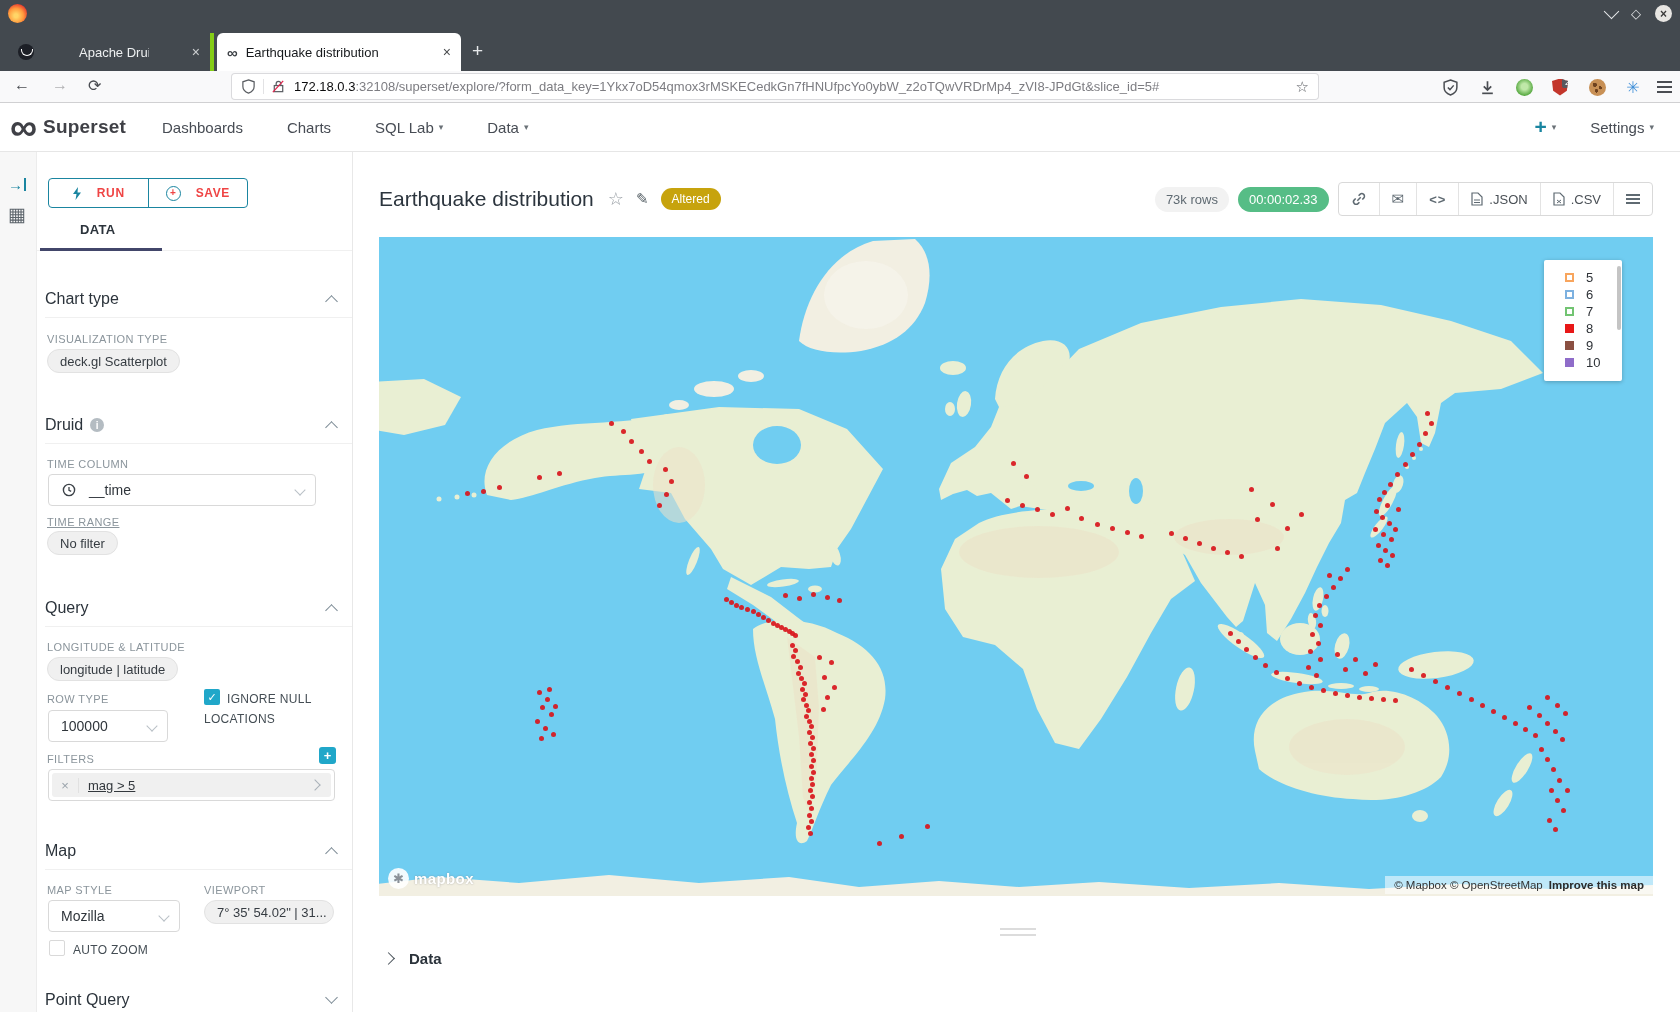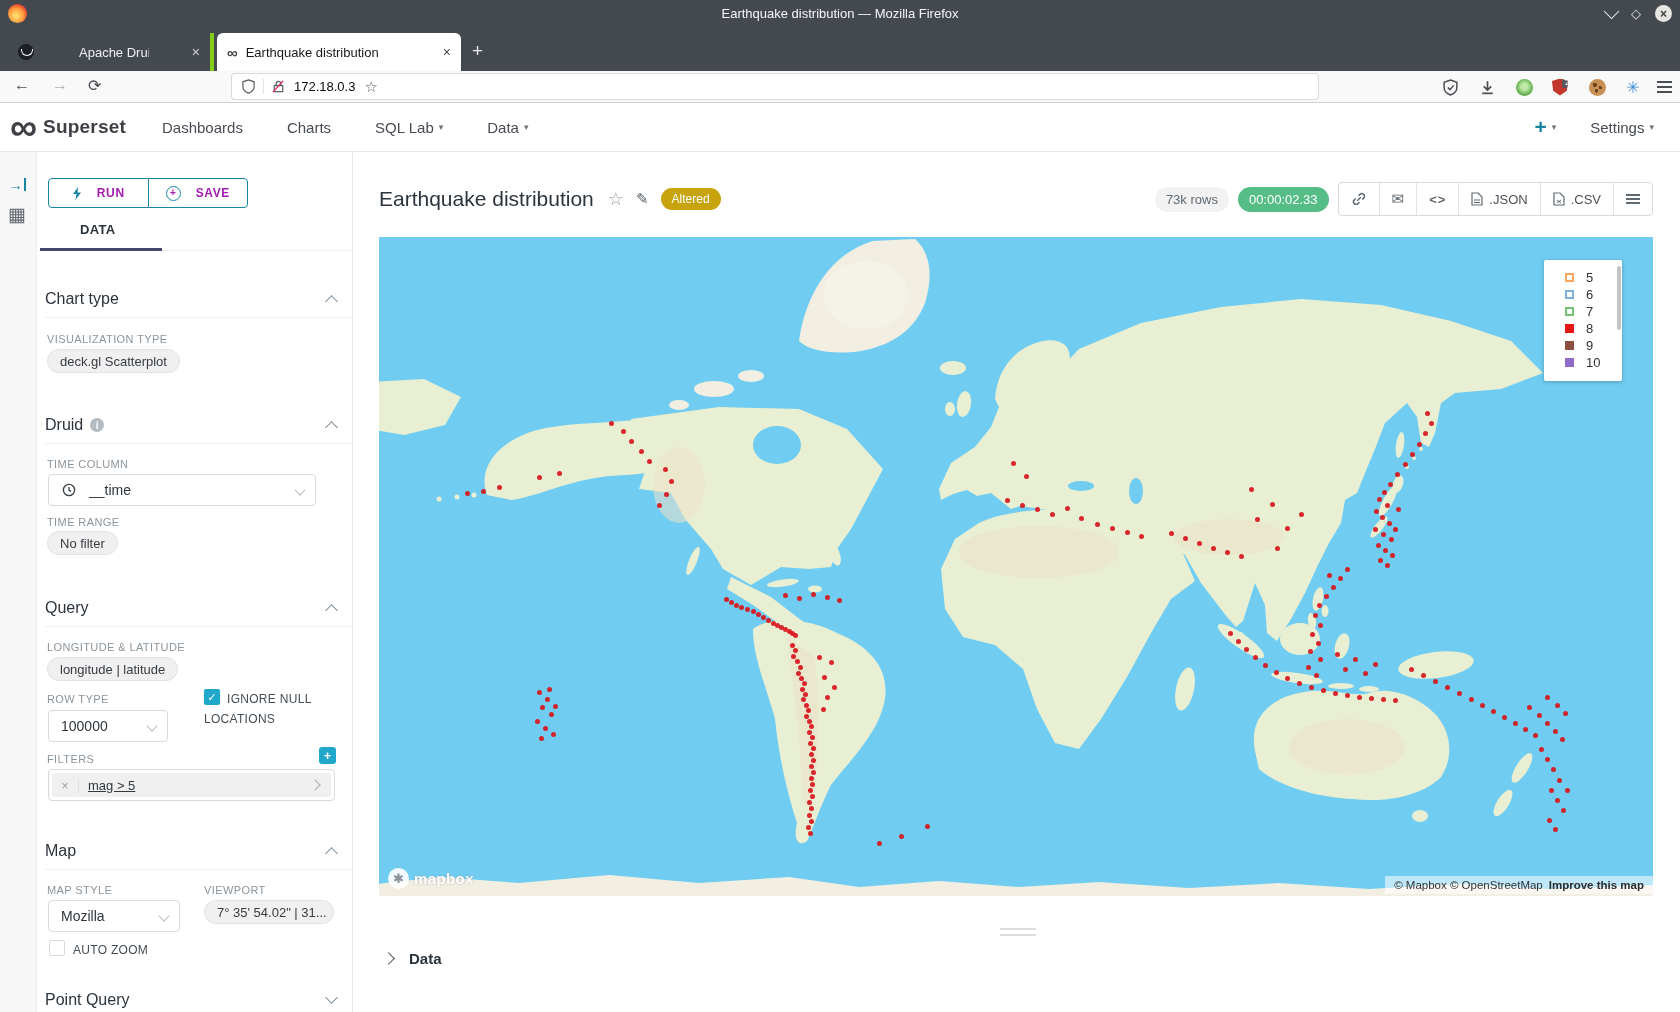--- a/index.html
+++ b/index.html
@@ -58,21 +58,21 @@
   .plus-teal{color:#1a85a0;font-size:21px;font-weight:bold;}
   
   .app{position:absolute;left:0;top:152px;right:0;bottom:0;background:#fff;}
   .iconstrip{position:absolute;left:0;top:0;bottom:0;width:37px;background:#f7f7f7;border-right:1px solid #ececec;box-sizing:border-box;}
   .is-collapse{position:absolute;left:8px;top:24px;color:#1a85a0;font-size:15px;font-weight:bold;display:flex;align-items:center;}
   .is-collapse .bar{width:2px;height:13px;background:#1a85a0;margin-left:1px;}
   .is-grid{position:absolute;left:8px;top:53px;font-size:19px;color:#5c646b;line-height:1;}
   .cpanel{position:absolute;left:37px;top:0;bottom:0;width:316px;background:#fff;border-right:1px solid #e8e8e8;box-sizing:border-box;}
   .runsave{position:absolute;left:11px;top:26px;width:200px;height:30px;border:1px solid #1a85a0;border-radius:4px;display:flex;box-sizing:border-box;}
   .rs-btn{flex:1;display:flex;align-items:center;justify-content:center;gap:15px;font-size:12px;font-weight:bold;
-          letter-spacing:.6px;color:#a21caf;}
+          letter-spacing:.6px;color:#ef4444;}
   .rs-btn.first{border-right:1px solid #1a85a0;}
   .circle-plus{width:13px;height:13px;border:1.5px solid #1a85a0;border-radius:50%;display:flex;align-items:center;justify-content:center;
                font-size:10px;font-weight:bold;line-height:1;}
   .data-tab{position:absolute;left:43px;top:70px;font-size:13px;font-weight:bold;color:#2b333b;letter-spacing:.3px;}
   .tab-underline{position:absolute;left:3px;top:96px;width:122px;height:3px;background:#42466a;}
   .tab-hair{position:absolute;left:0;right:0;top:98px;height:1px;background:#f0f0f0;}
   .sect{position:absolute;left:8px;right:16px;height:20px;font-size:16px;color:#2b333b;display:flex;justify-content:space-between;align-items:center;}
   .chev-up{width:8px;height:8px;border-left:1.6px solid #7b8a94;border-top:1.6px solid #7b8a94;transform:rotate(45deg);margin-top:5px;}
   .chev-dn{width:8px;height:8px;border-left:1.6px solid #7b8a94;border-top:1.6px solid #7b8a94;transform:rotate(225deg);margin-bottom:5px;}
   .divider{position:absolute;left:8px;right:0;height:1px;background:#f0f0f0;}
@@ -134,21 +134,20 @@
   .dr-chev{width:8px;height:8px;border-right:1.8px solid #49525a;border-top:1.8px solid #49525a;transform:rotate(45deg);}
   .dr-label{font-size:15px;font-weight:bold;color:#2b333b;}
 </style>
 </head>
 <body>
 
 <div class="screen">
 
   <div class="titlebar">
     <span class="ff-logo"></span>
-    <div class="title-text">Earthquake distribution — Mozilla Firefox</div>
     <div class="win-btns">
       <span class="wb wb-min"></span>
       <span class="wb">◇</span>
       <span class="wb wb-close">×</span>
     </div>
   </div>
 
   <div class="tabstrip">
     <div class="tab tab-inactive">
       <span class="druid-ico"></span>
@@ -171,20 +170,21 @@
       <svg style="margin-left:9px;flex:none;" width="15" height="15" viewBox="0 0 16 16">
           <path d="M8 1 L14 3 V8 C14 12 11 14 8 15 C5 14 2 12 2 8 V3 Z" fill="none" stroke="#5a5d62" stroke-width="1.3"></path>
         </svg>
       <span class="sep"></span>
       <svg style="flex:none;" width="15" height="15" viewBox="0 0 16 16">
         <rect x="3.5" y="7" width="9" height="6.5" fill="none" stroke="#5a5d62" stroke-width="1.3"></rect>
         <path d="M5.5 7 V5 a2.5 2.5 0 0 1 5 0 V7" fill="none" stroke="#5a5d62" stroke-width="1.3"></path>
         <line x1="2" y1="14" x2="13" y2="2" stroke="#e22850" stroke-width="1.4"></line>
       </svg>
       <span style="margin-left:8px;" class="url-host">172.18.0.3</span>
+        <span class="url-rest">:32108/superset/explore/?form_data_key=1Ykx7oD54qmox3rMSKECedkGn7fHNUfpcYo0ybW_z2oTQwVRDrMp4_zVI8-JPdGt&amp;slice_id=5#</span>
       <span class="url-star">☆</span>
     </div>
     <span class="tool-ico" style="left:1438px;">
       <svg width="17" height="17" viewBox="0 0 16 16">
           <path d="M8 1 L14 3 V8 C14 12 11 14 8 15 C5 14 2 12 2 8 V3 Z" fill="none" stroke="#4a4d52" stroke-width="1.4"></path>
           <path d="M5.5 8 l2 2 l3.5 -4" fill="none" stroke="#4a4d52" stroke-width="1.4"></path>
         </svg>
     </span>
     <span class="tool-ico" style="left:1475px;">
       <svg width="17" height="17" viewBox="0 0 16 16">
@@ -291,21 +291,21 @@
       <div class="divider" style="top:291px;"></div>
       <span class="flabel" style="left:10px;top:306px;">TIME COLUMN</span>
       <div class="select" style="left:11px;top:322px;width:268px;">
         <svg style="margin-left:13px;" width="14" height="14" viewBox="0 0 14 14">
             <circle cx="7" cy="7" r="5.6" fill="none" stroke="#3c4248" stroke-width="1.4"></circle>
             <path d="M7 4 V7.3 L9.2 8.4" fill="none" stroke="#3c4248" stroke-width="1.3"></path>
           </svg>
         <span style="margin-left:13px;">__time</span>
         <span class="sel-chev"></span>
       </div>
-      <span class="flabel" style="left:10px;top:364px;">TIME RANGE</span>
+      <span class="flabel" style="left:10px;top:364px;text-decoration:underline;">TIME RANGE</span>
       <span class="chip" style="left:10px;top:379px;">No filter</span>
 
       <div class="sect" style="top:446px;">
         <span>Query</span>
           <span class="chev-up"></span>
       </div>
       <div class="divider" style="top:474px;"></div>
       <span class="flabel" style="left:10px;top:489px;">LONGITUDE &amp; LATITUDE</span>
       <span class="chip" style="left:10px;top:505px;">longitude | latitude</span>
       <span class="flabel" style="left:10px;top:541px;">ROW TYPE</span>

